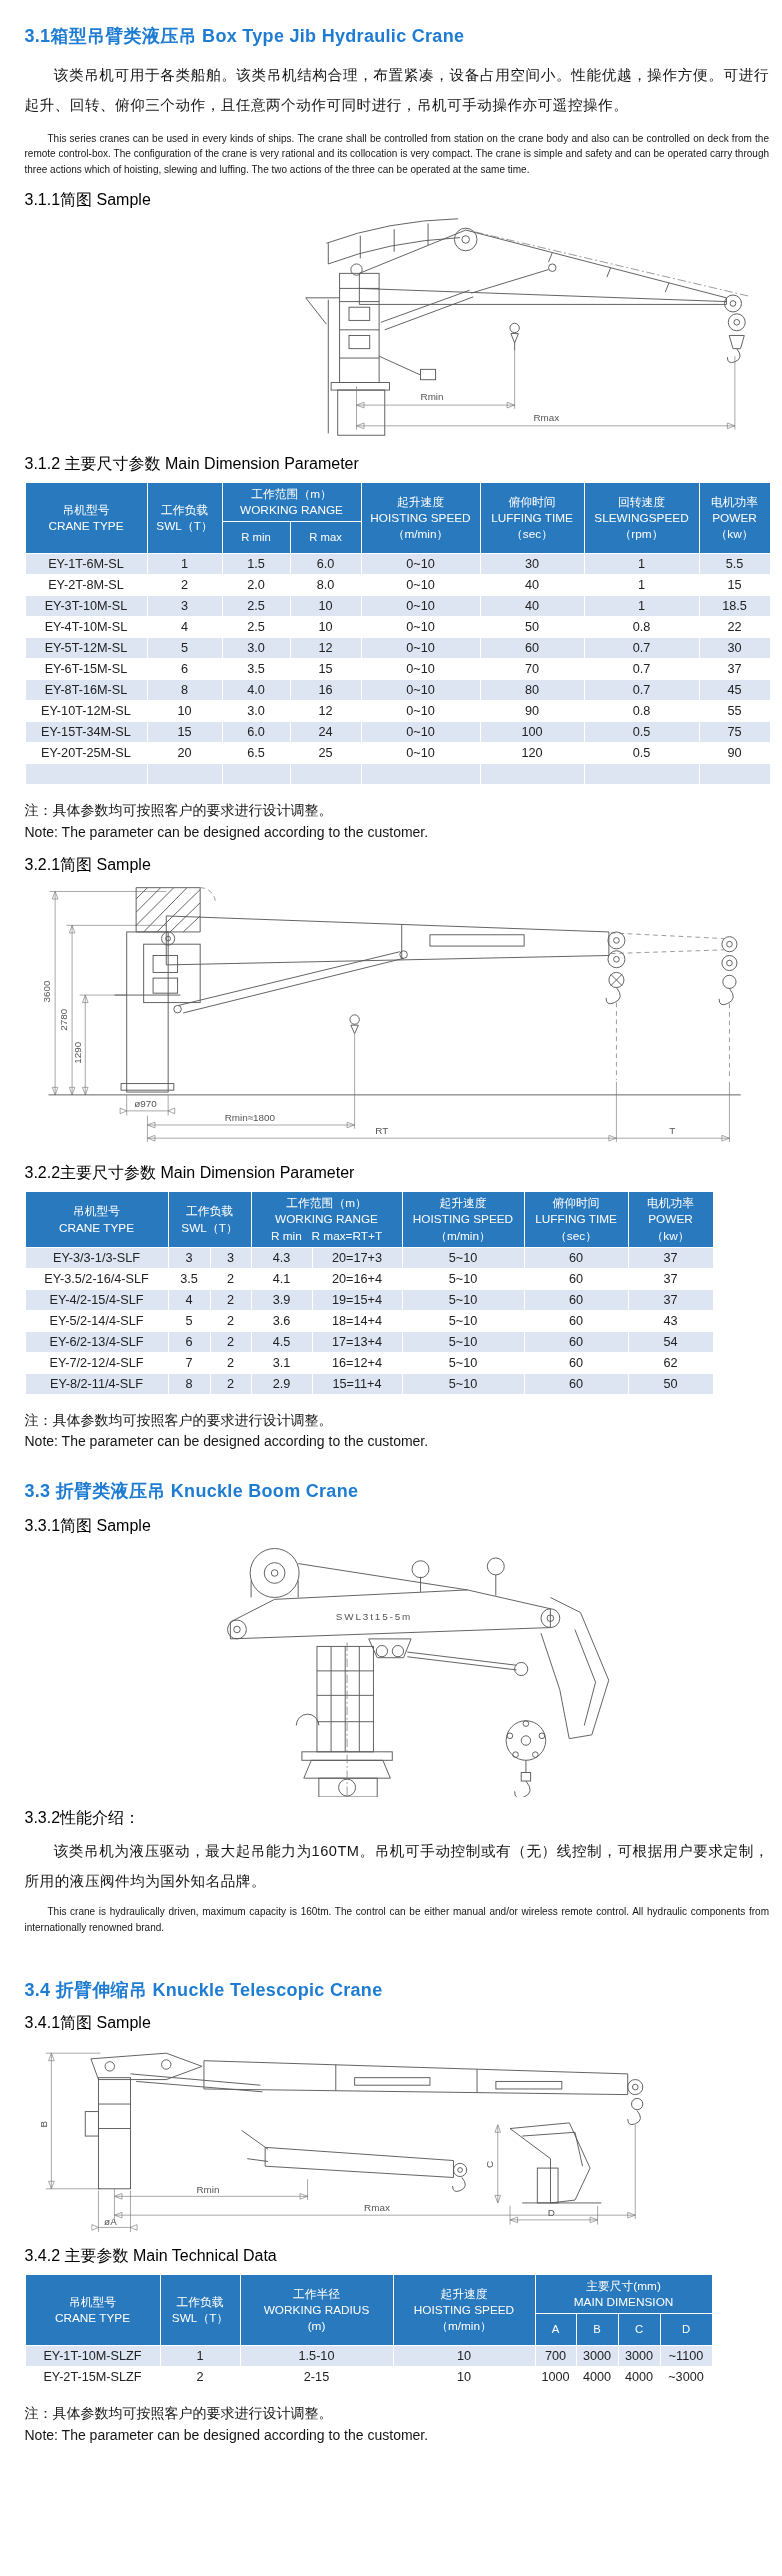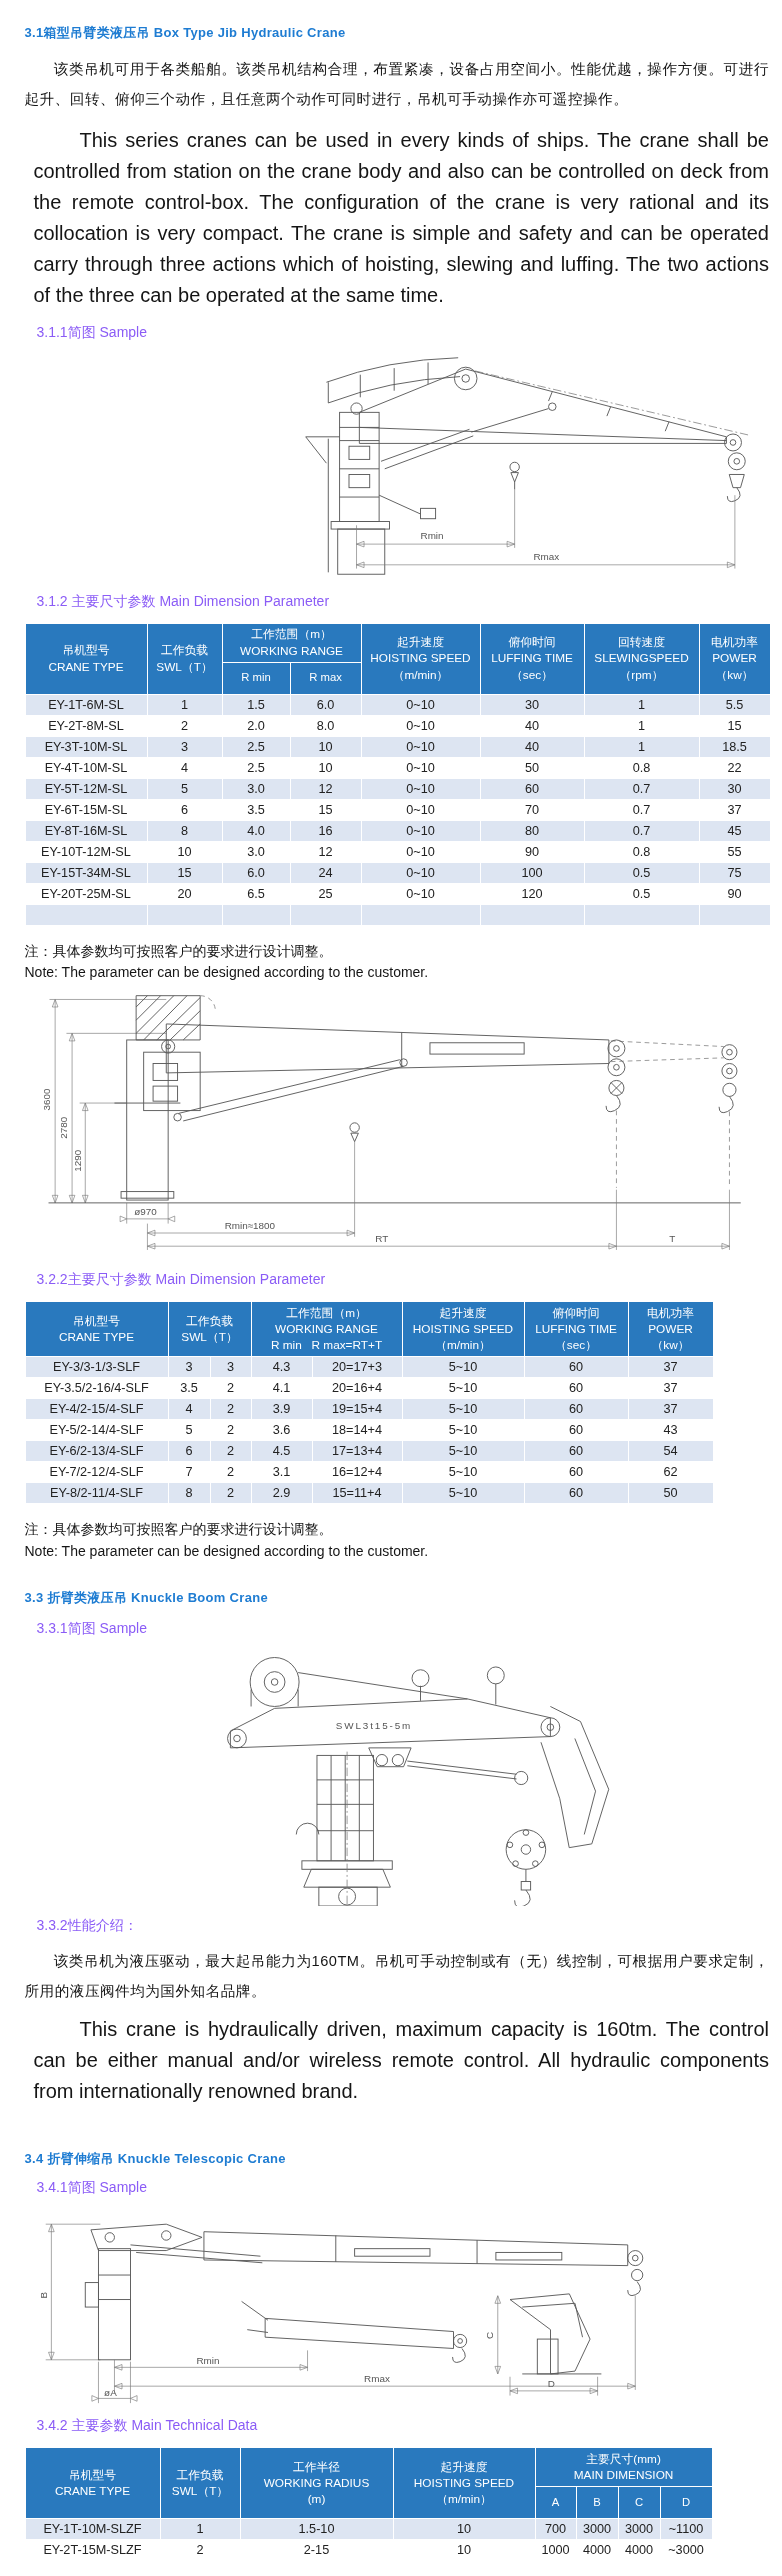--- a/index.html
+++ b/index.html
@@ -1,24 +1,24 @@
 <!DOCTYPE html>
 <html style="font-size:15px"><head>
 <meta charset="utf-8">
 <style>
   * { box-sizing: border-box; }
   html,body { margin:0; padding:0; background:#ffffff; }
   body { font-family:"Liberation Sans","DejaVu Sans",sans-serif; color:#151515; }
   .page { width:782px; height:2576px; padding:13px 13px 9.4px 24.5px; overflow:hidden; background:#fff; }
 
-  .sec-title { color:#1e7cd2; font-size:13px; font-weight:bold; letter-spacing:0.3px; margin:0; }
-  .sub-heading { font-size:14px; margin:12px; color:#8b5cf6; }
+  .sec-title { color:#1e7cd2; font-size:18px; font-weight:bold; letter-spacing:0.3px; margin:0; }
+  .sub-heading { font-size:16px; margin:0; color:#000000; }
   .para { margin:0; text-align:justify; }
   .para-zh { font-size:14.6px; line-height:2.05; text-indent:2em; letter-spacing:0.5px; }
-  .para-en { font-size:20px; line-height:1.55; text-indent:2.3em;margin-left:9px; }
+  .para-en { font-size:10px; line-height:1.55; text-indent:2.3em; }
   .note { font-size:14px; line-height:1.55; margin:0; }
 
   .mt4{margin-top:3.8px;} .mt8{margin-top:7.5px;} .mt10{margin-top:9.4px;} .mt12{margin-top:11.3px;}
   .mt14{margin-top:13px;} .mt16{margin-top:15px;} .mt20{margin-top:19px;} .mt28{margin-top:26px;} .mt46{margin-top:43px;} .mt56{margin-top:53px;}
 
   table { border-collapse:collapse; table-layout:fixed; }
   th { background:#2979be; color:#fff; font-weight:normal; font-size:11.8px; line-height:1.38;
        white-space:pre-line; text-align:center; vertical-align:middle; border:1.9px solid #fff; padding:2.8px 0.9px; }
   td { font-size:12.7px; color:#222; text-align:center; vertical-align:middle;
        border:1.9px solid #fff; padding:0.9px 1.9px; height:21px; }
@@ -259,20 +259,21 @@
           <td></td>
           <td></td>
           <td></td>
         </tr>
       </tbody>
   </table>
 
   <p class="note mt16">注：具体参数均可按照客户的要求进行设计调整。</p>
   <p class="note">Note: The parameter can be designed according to the customer.</p>
 
+  <p class="sub-heading mt12">3.2.1简图  Sample</p>
 
   <svg class="mt4" width="744" height="264" viewBox="0 0 790 280">
     <g>
       <line class="thin" x1="32" y1="12" x2="32" y2="228"></line>
       <path class="thin" d="M32,12 l-3,8 h6 Z M32,228 l-3,-8 h6 Z" fill="#7a7a7a"></path>
       <line class="thin" x1="26" y1="12" x2="150" y2="12"></line>
       <text x="27" y="130" transform="rotate(-90 27 130)">3600</text>
       <line class="thin" x1="50" y1="48" x2="50" y2="228"></line>
       <path class="thin" d="M50,48 l-3,8 h6 Z M50,228 l-3,-8 h6 Z" fill="#7a7a7a"></path>
       <line class="thin" x1="44" y1="48" x2="150" y2="48"></line>

